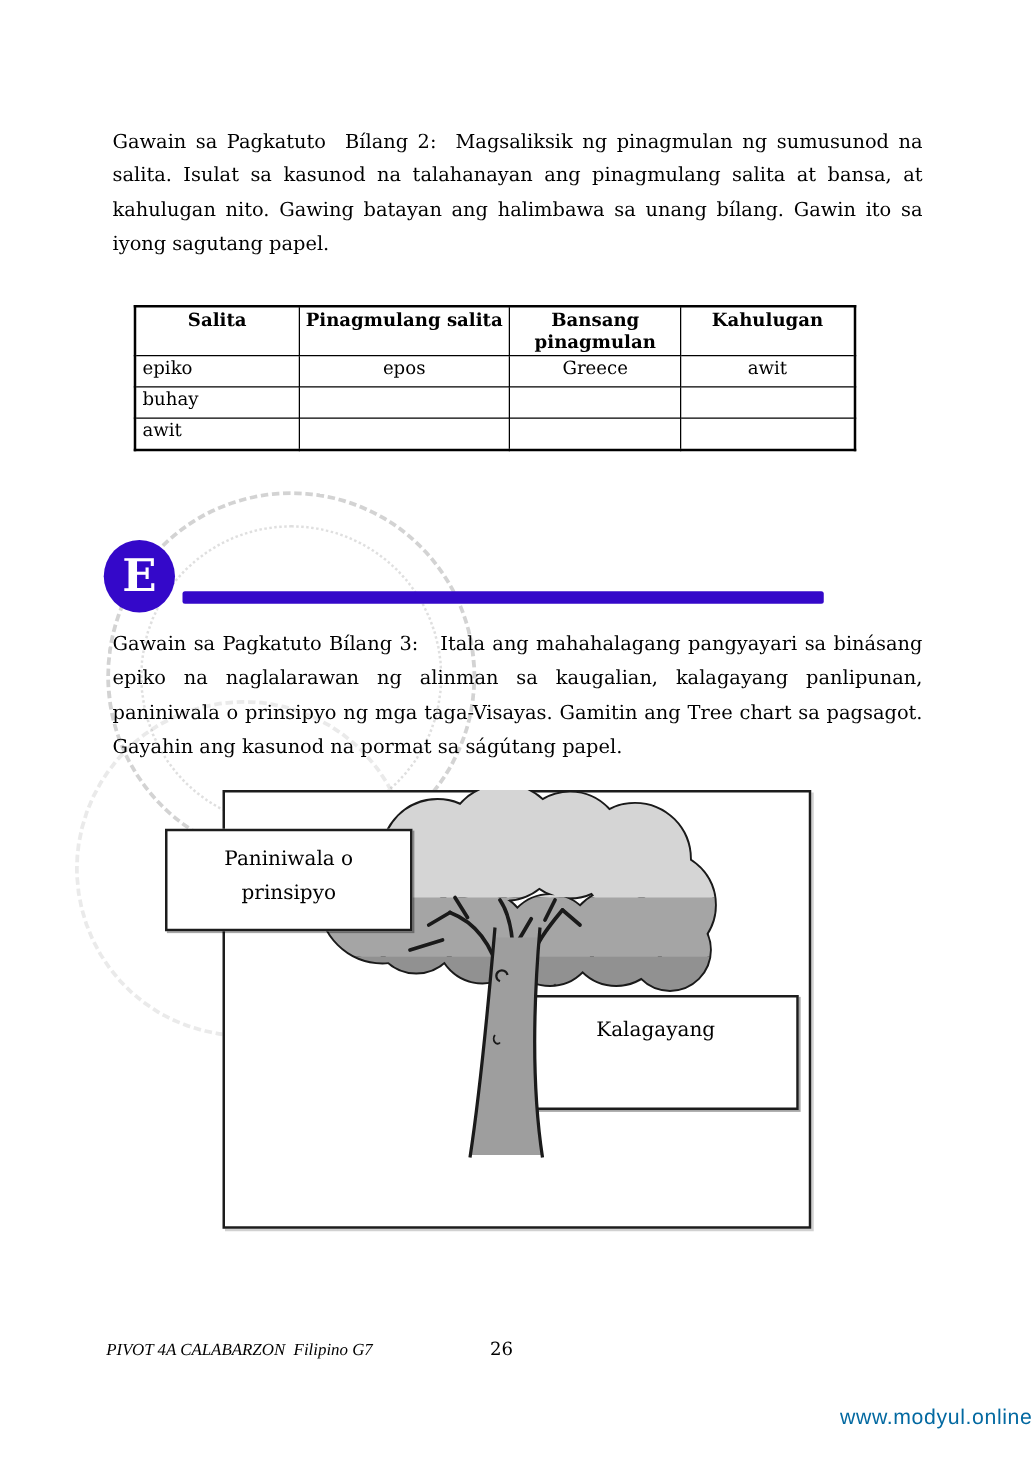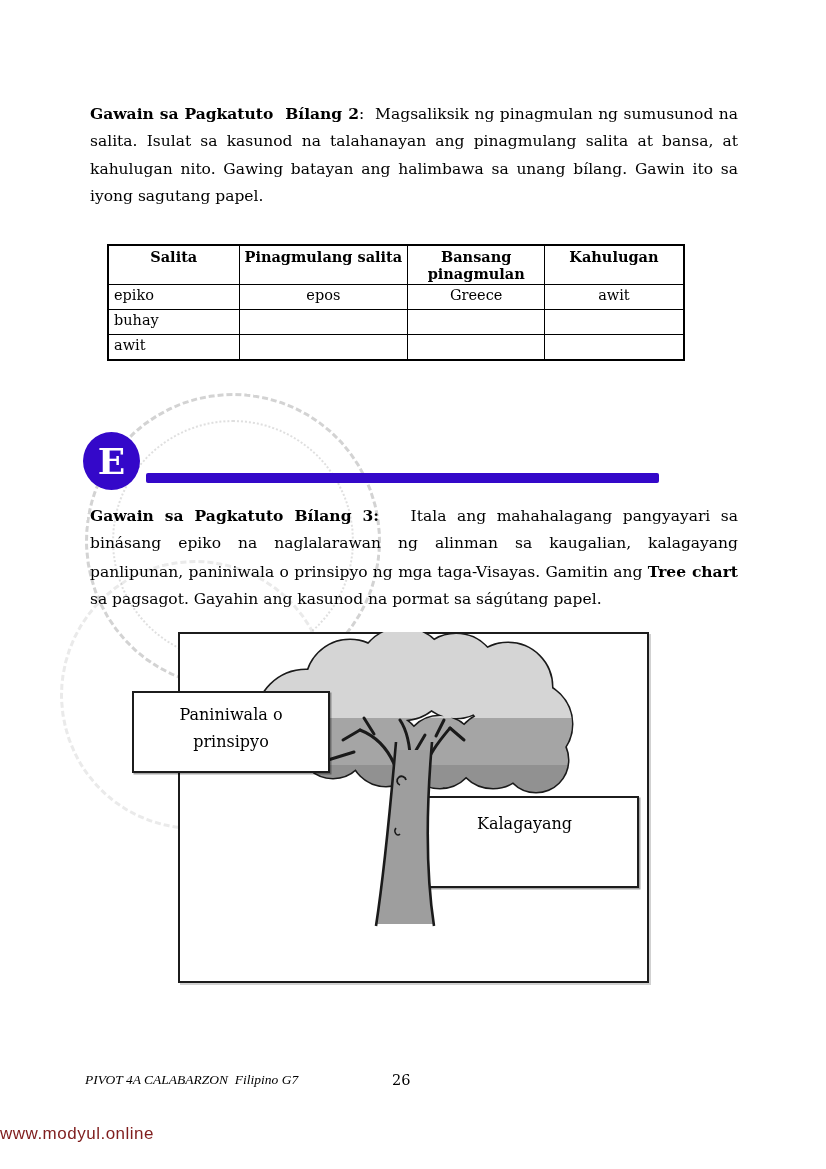--- a/index.html
+++ b/index.html
@@ -15,21 +15,21 @@
     border:3px dashed rgba(80,80,80,0.25); transform:rotate(8deg); }
   .seal-inner { left:112px; top:420px; width:242px; height:242px;
     border:2px dotted rgba(80,80,80,0.18); }
   .seal-low { left:60px; top:560px; width:270px; height:270px;
     border:3px dashed rgba(80,80,80,0.12); transform:rotate(-14deg); }
 
   .para {
     position:absolute; left:90px; width:648px; margin:0;
     font-size:15.5px; line-height:27.4px; text-align:justify; z-index:2;
   }
-  .para b { font-weight:bold; }
+  .para b { font-weight:normal; }
   #para1 { top:100px; }
   #para2 { top:502px; }
 
   table.word-table {
     position:absolute; left:107px; top:244px; border-collapse:collapse;
     table-layout:fixed; z-index:2; background:transparent;
     border:2px solid #000;
   }
   .word-table th, .word-table td {
     border:1.6px solid #000; font-size:14.5px; padding:2px 5px;
@@ -58,36 +58,36 @@
     border:2px solid #1c1c1c; background:#fff; z-index:0;
     box-shadow:2px 2px 0 rgba(0,0,0,0.18);
   }
   .tree-svg { position:absolute; left:48px; top:2px; width:471px; height:351px; pointer-events:none; }
   #canopy-layer { z-index:1; }
   #trunk-layer  { z-index:3; }
   .fig-box {
     position:absolute; background:#fff; border:2px solid #1c1c1c;
     font-size:16px; line-height:27px; box-shadow:1.5px 1.5px 0 rgba(0,0,0,0.35);
   }
-  #fig-box1 { left:2px;   top:33px;  width:198px; height:82px; text-align:center; padding-top:8px; z-index:4;margin-top:28px; }
+  #fig-box1 { left:2px;   top:33px;  width:198px; height:82px; text-align:center; padding-top:8px; z-index:4; }
   #fig-box2 { left:273px; top:166px; width:236px; height:92px; padding:12px 0 0 72px; z-index:2; }
   #fig-box3 { left:149px; top:294px; width:245px; height:64px; text-align:center; padding-top:7px; font-size:20.5px; z-index:4; }
   .fig-line { display:block; }
 
   .footer { position:absolute; top:1072px; left:0; width:826px; z-index:2; }
   .footer-left {
     position:absolute; left:85px; top:0; font-style:italic;
     font-size:13.5px; white-space:pre;font-family:Liberation Serif, serif;
   }
   .footer-page { position:absolute; left:392px; top:0; font-size:14.5px; }
 
   .site-watermark {
-    position:absolute; top:1124px; left:0; width:826px; text-align:left;
+    position:absolute; top:1124px; left:0; width:826px; text-align:right;
     font-family:"Liberation Sans", sans-serif; font-size:17px;
-    color:#7f1d1d; letter-spacing:0.5px; z-index:1;
+    color:#0369a1; letter-spacing:0.5px; z-index:1;
   }
 </style>
 </head>
 <body>
 
 <div class="seal seal-outer" data-interactable="false"></div>
 <div class="seal seal-inner" data-interactable="false"></div>
 <div class="seal seal-low" data-interactable="false"></div>
 
 <p class="para" id="para1" data-interactable="false"><b data-interactable="false">Gawain sa Pagkatuto&nbsp; Bílang 2</b><span data-interactable="false">:&nbsp; Magsaliksik ng pinagmulan ng sumusunod na salita. Isulat sa kasunod na talahanayan ang pinagmulang salita at bansa, at kahulugan nito. Gawing batayan ang halimbawa sa unang bílang. Gawin ito sa iyong sagutang papel.</span></p>

